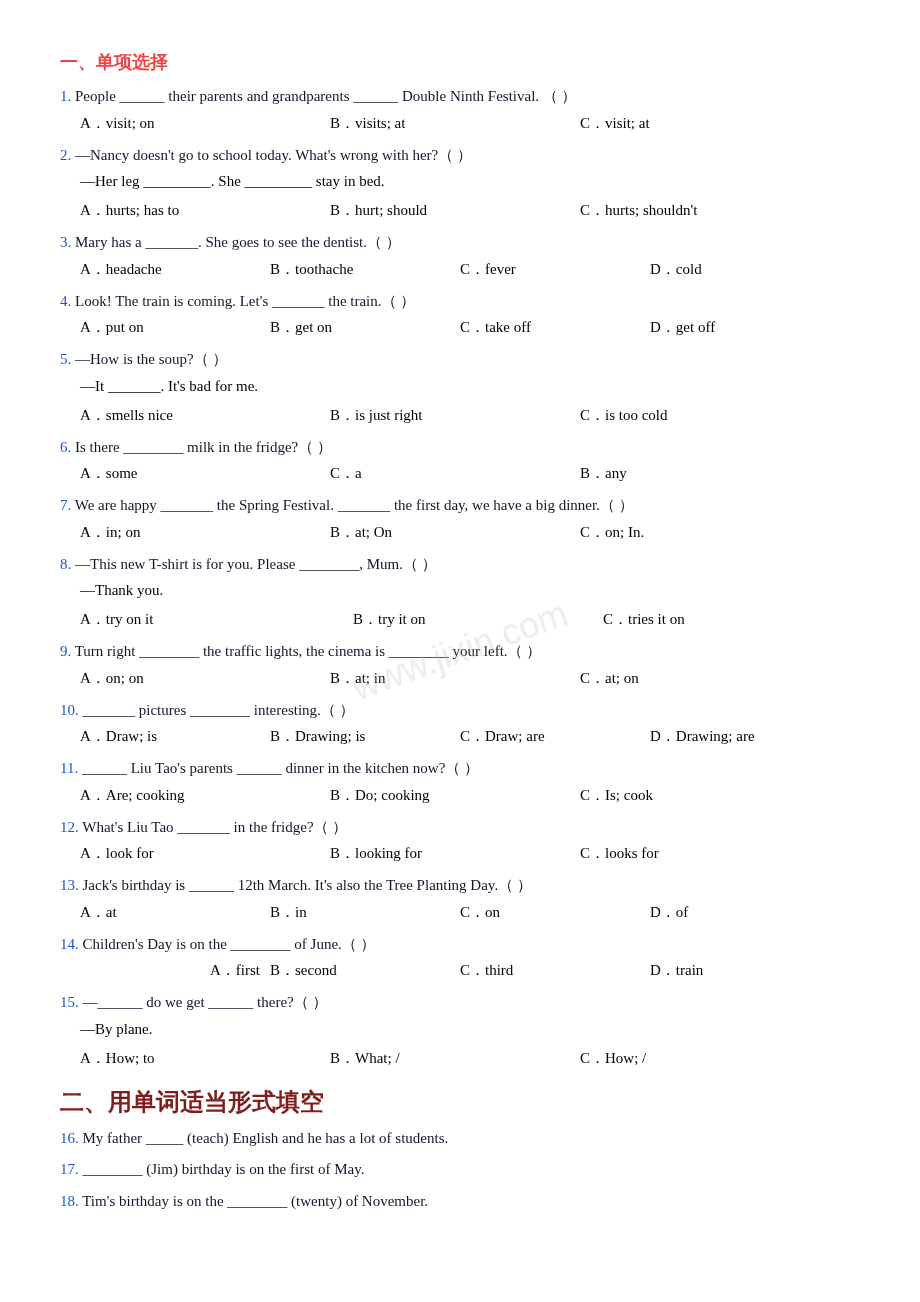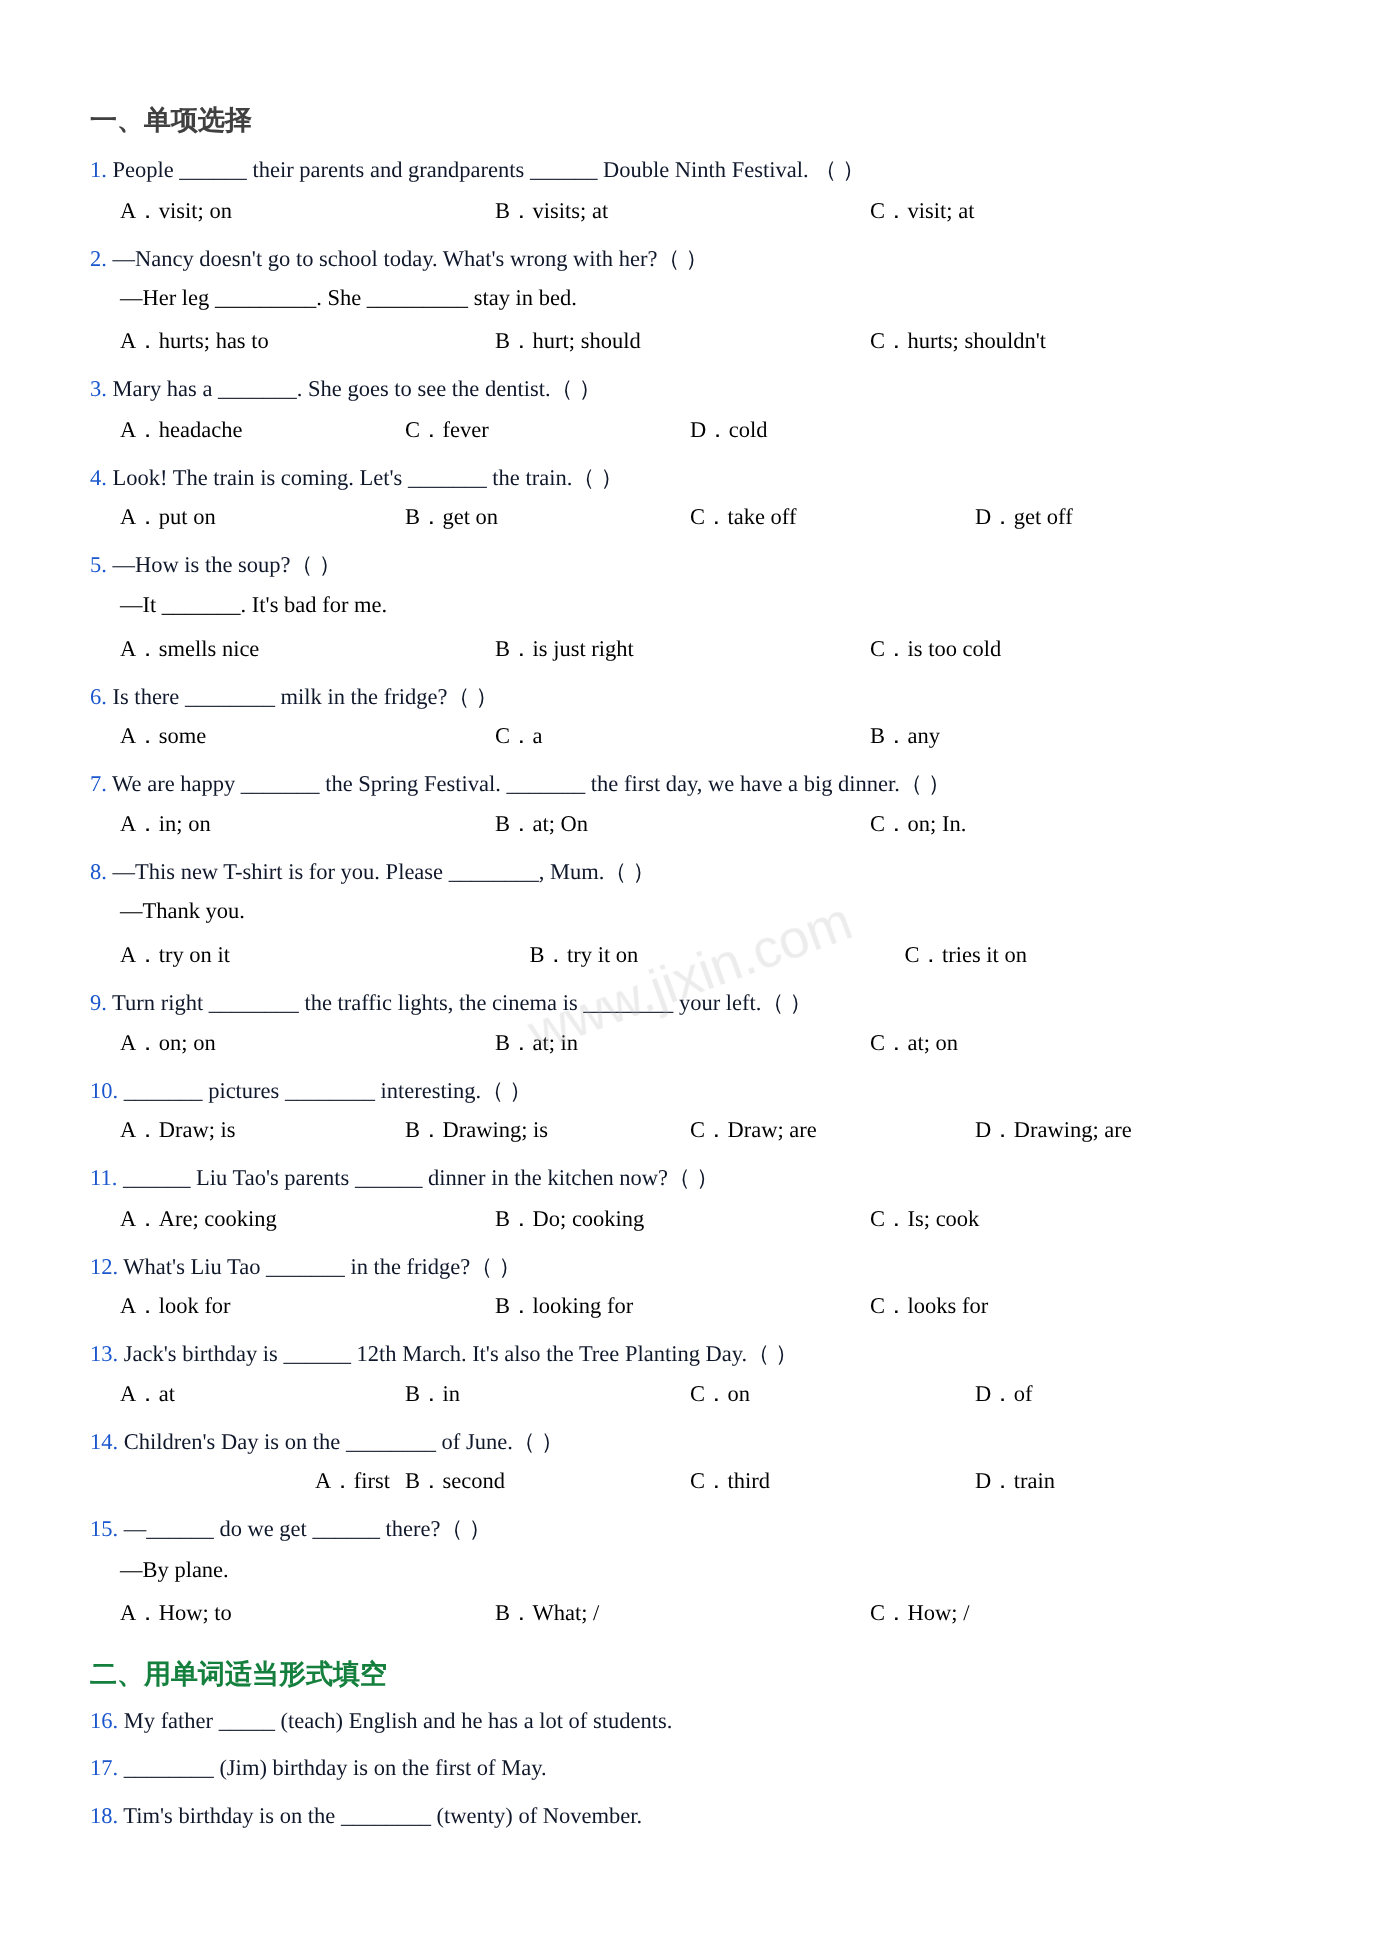--- a/index.html
+++ b/index.html
@@ -8,23 +8,23 @@
       font-family: "SimSun", "宋体", serif;
       font-size: 15px;
       color: #000;
       padding: 40px 60px;
       width: 920px;
       min-height: 1302px;
     }
     .section-title {
       font-size: 18px;
       font-weight: bold;
-      color: #404040;
+      color: #ef4444;
       margin-bottom: 10px;
-      margin-top: 28px;
+      margin-top: 10px;
     }
     .question-block {
       margin-bottom: 6px;
       line-height: 1.7;
     }
     .q-num {
       color: #1a56cc;
       font-size: 15px;
     }
     .q-text {
@@ -54,23 +54,23 @@
       white-space: nowrap;
       z-index: 9999;
       font-family: Arial, sans-serif;
     }
     .sub-line {
       margin-left: 20px;
       margin-bottom: 2px;
       line-height: 1.8;
     }
     .section2-title {
-      font-size: 18px;
+      font-size: 24px;
       font-weight: bold;
-      color: #15803d;
+      color: #7f1d1d;
       margin-top: 14px;
       margin-bottom: 8px;
     }
   </style>
 </head>
 <body>
 
 <div class="watermark">www.jixin.com</div>
 
 <div class="section-title">一、单项选择</div>
@@ -90,20 +90,21 @@
       <div class="options-row">
         <div class="option" style="min-width: 250px;">A．hurts; has to</div>
         <div class="option" style="min-width: 250px;">B．hurt; should</div>
         <div class="option" style="min-width: 250px;">C．hurts; shouldn't</div>
       </div>
     </div>
     <div class="question-block">
       <div><span class="q-num">3.  </span><span class="q-text">Mary has a _______. She goes to see the dentist.（  ）</span></div>
       <div class="options-row">
         <div class="option" style="min-width: 190px;">A．headache</div>
+        <div class="option" style="min-width: 190px;">B．toothache</div>
         <div class="option" style="min-width: 190px;">C．fever</div>
         <div class="option" style="min-width: 190px;">D．cold</div>
       </div>
     </div>
     <div class="question-block">
       <div><span class="q-num">4.  </span><span class="q-text">Look! The train is coming. Let's _______ the train.（  ）</span></div>
       <div class="options-row">
         <div class="option" style="min-width: 190px;">A．put on</div>
         <div class="option" style="min-width: 190px;">B．get on</div>
         <div class="option" style="min-width: 190px;">C．take off</div>

